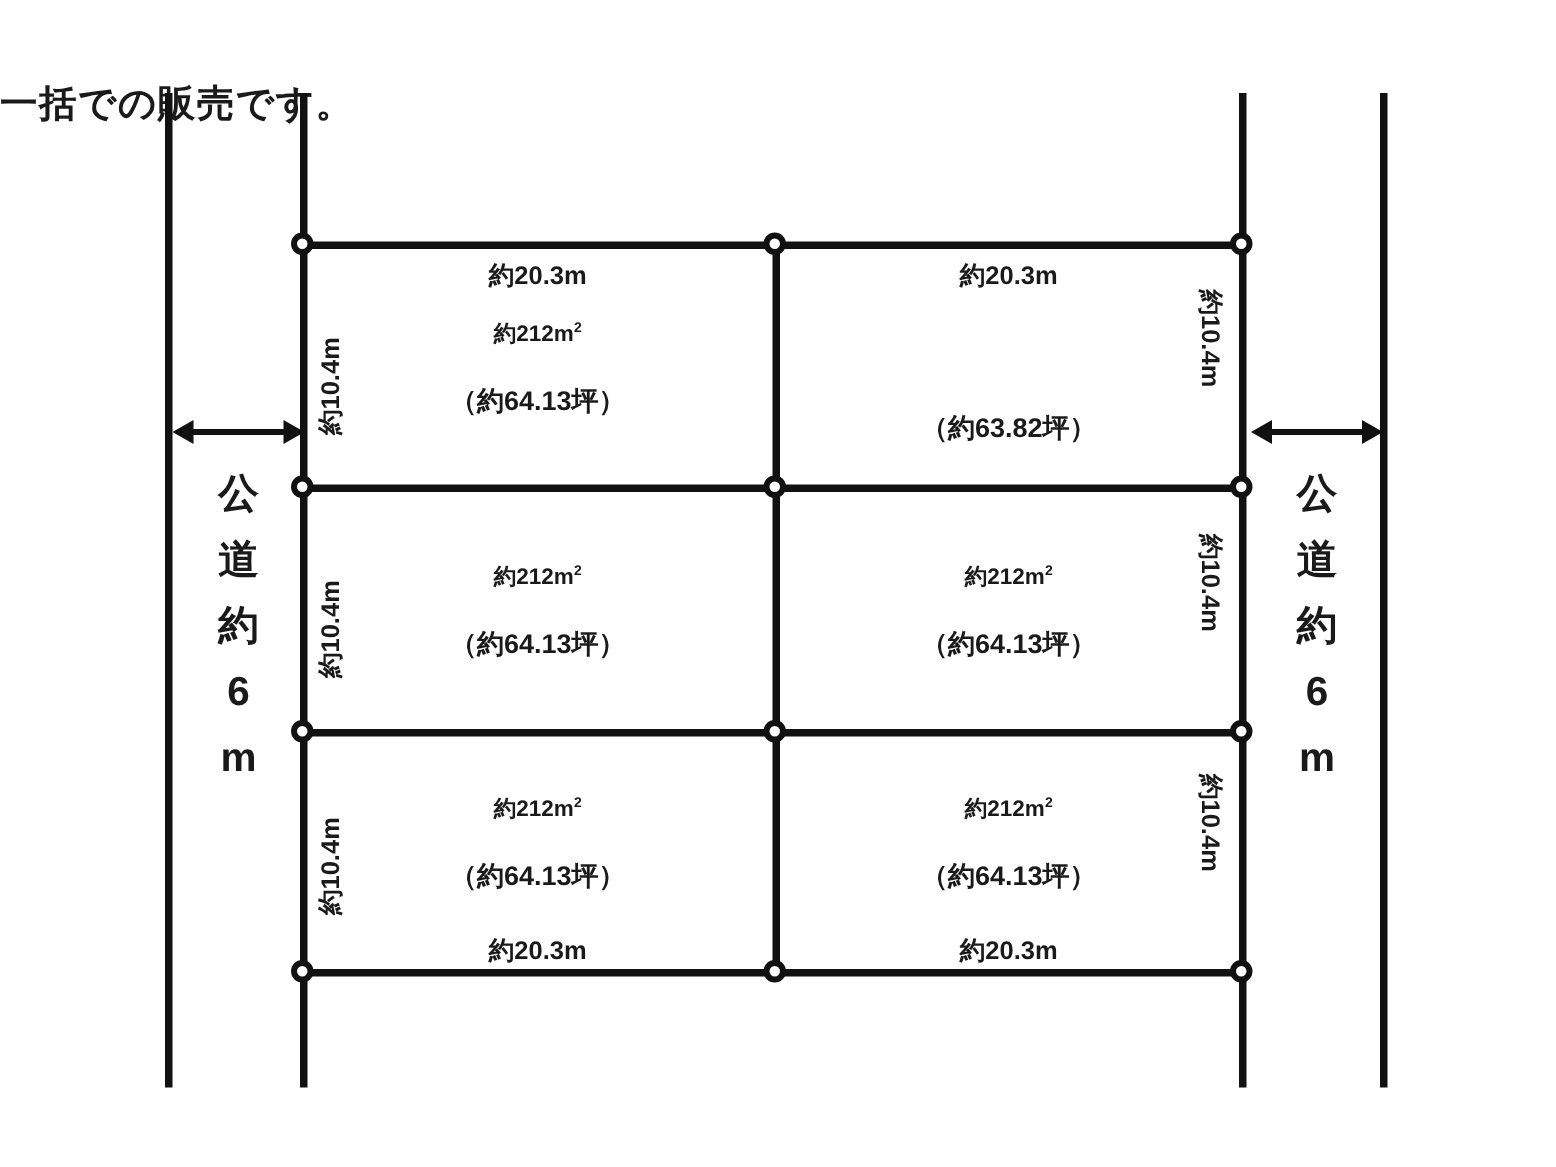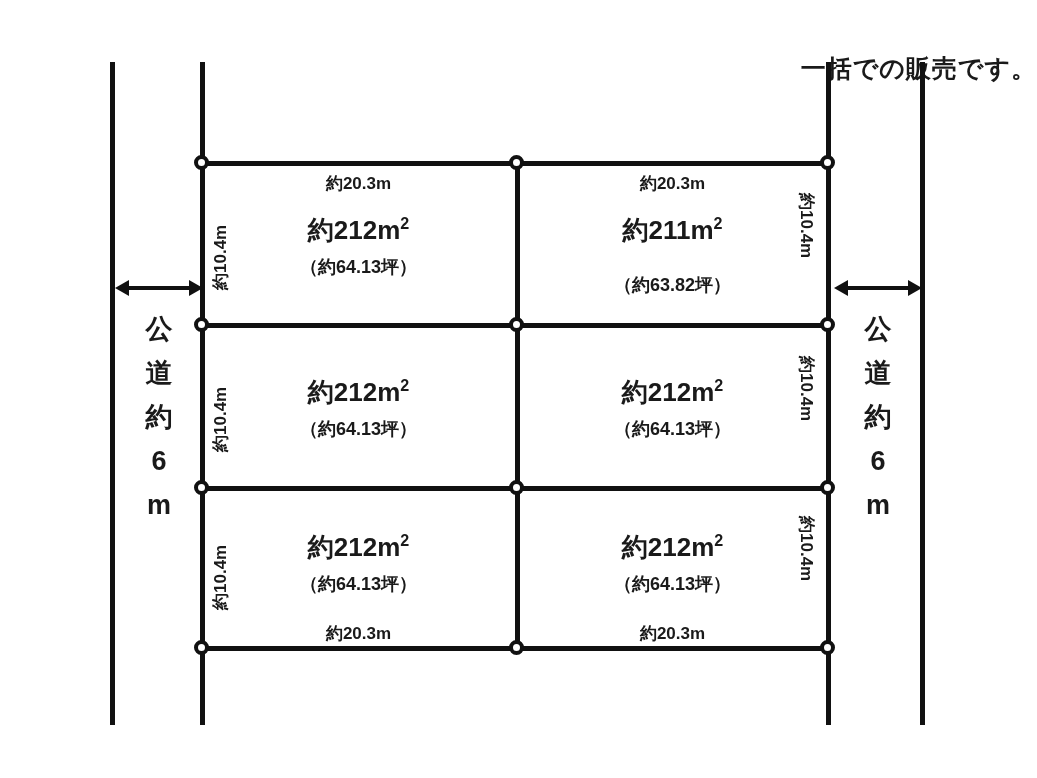--- a/index.html
+++ b/index.html
@@ -35,38 +35,38 @@
     border: 4px solid #111111;
     border-radius: 50%;
     background: #ffffff;
     z-index: 6;
   }
 
   
   .header {
     position: absolute;
     left: 0; right: 0;
-    text-align: right;
+    text-align: left;
     color: #1a1a1a;
     font-weight: bold;
     white-space: nowrap;
   }
   #header-line1 { top: 52px; font-size: 25px; letter-spacing: 1px; }
   #header-line2 { top: 94px; font-size: 24px; letter-spacing: 0.5px; }
   .sup { font-size: 0.62em; vertical-align: super; }
 
   
   .plot-area, .plot-tsubo, .edge-label {
     position: absolute;
     color: #1a1a1a;
     font-weight: bold;
     white-space: nowrap;
     text-align: center;
   }
-  .plot-area { font-size: 26px; }
+  .plot-area { font-size: 15px; }
   .plot-tsubo { font-size: 18px; }
   .edge-label { font-size: 17px; }
 
   
   .vlabel {
     position: absolute;
     color: #1a1a1a;
     font-weight: bold;
     font-size: 17px;
     white-space: nowrap;
@@ -139,21 +139,20 @@
   <div class="node" style="left:194px; top:640px;"></div>
   <div class="node" style="left:509px; top:640px;"></div>
   <div class="node" style="left:820px; top:640px;"></div>
 
   <div class="edge-label" style="left:202px; top:172px; width:313px;">約20.3m</div>
   <div class="plot-area" style="left:202px; top:213px; width:313px;"><span>約212m</span><span class="sup">2</span></div>
   <div class="plot-tsubo" style="left:202px; top:255px; width:313px;">（約64.13坪）</div>
   <div class="vlabel ccw" style="left:209px; top:290px;">約10.4m</div>
 
   <div class="edge-label" style="left:517px; top:172px; width:311px;">約20.3m</div>
-  <div class="plot-area" style="left:517px; top:213px; width:311px;"><span>約211m</span><span class="sup">2</span></div>
   <div class="plot-tsubo" style="left:517px; top:273px; width:311px;">（約63.82坪）</div>
   <div class="vlabel cw" style="left:818px; top:193px;">約10.4m</div>
 
   <div class="plot-area" style="left:202px; top:375px; width:313px;"><span>約212m</span><span class="sup">2</span></div>
   <div class="plot-tsubo" style="left:202px; top:417px; width:313px;">（約64.13坪）</div>
   <div class="vlabel ccw" style="left:209px; top:452px;">約10.4m</div>
 
   <div class="plot-area" style="left:517px; top:375px; width:311px;"><span>約212m</span><span class="sup">2</span></div>
   <div class="plot-tsubo" style="left:517px; top:417px; width:311px;">（約64.13坪）</div>
   <div class="vlabel cw" style="left:818px; top:356px;">約10.4m</div>

